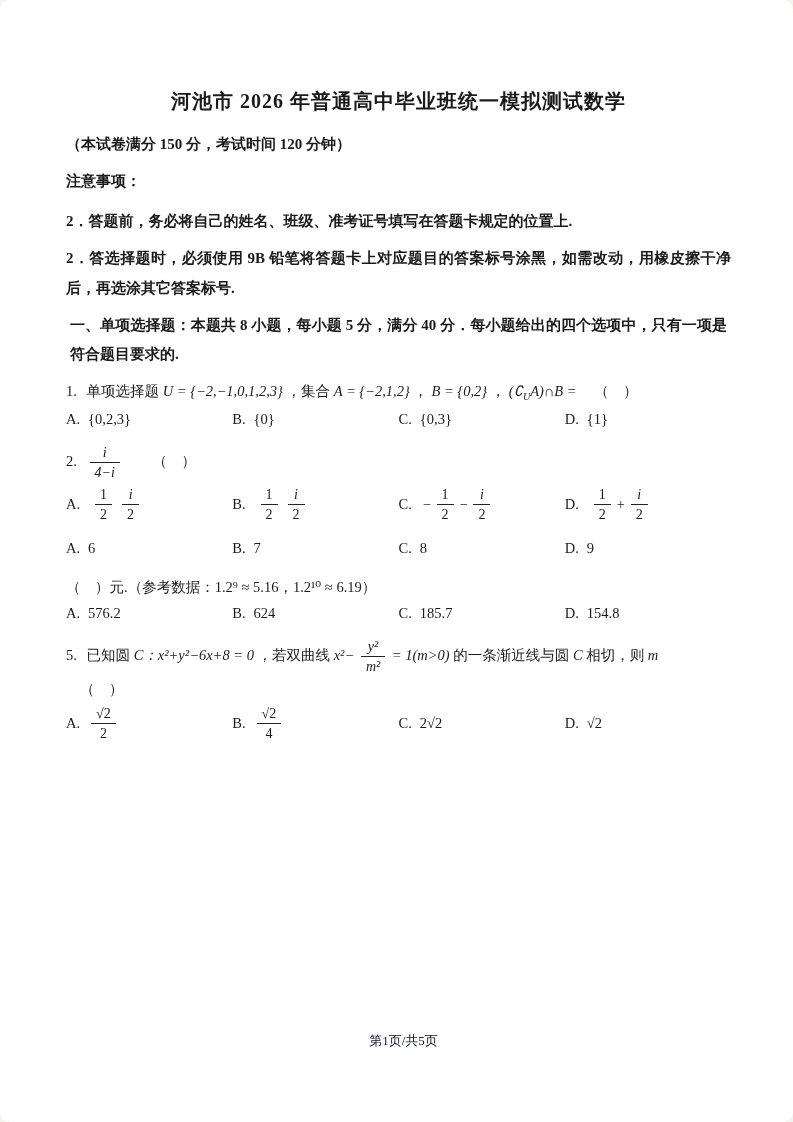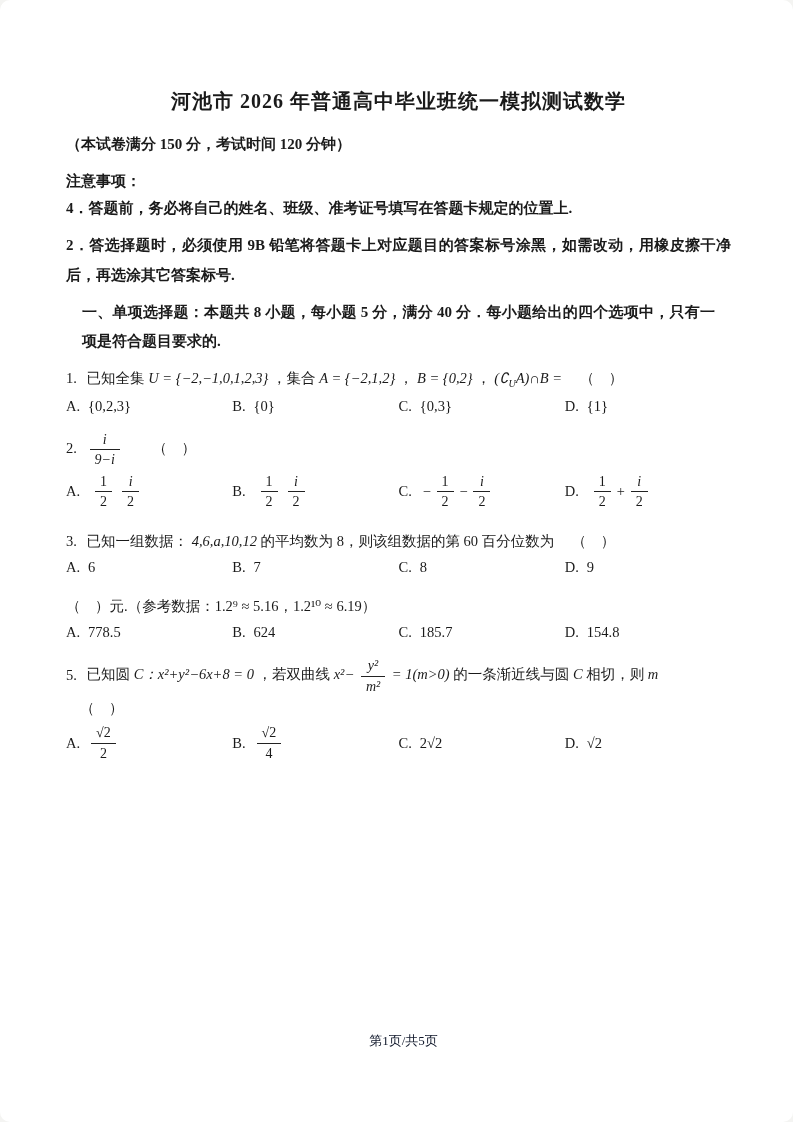--- a/index.html
+++ b/index.html
@@ -7,23 +7,23 @@
     width:793px;height:1122px;background:#f4f4f2;
     font-family:"Liberation Serif","DejaVu Serif",serif;
   }
   .page{
     box-sizing:border-box;width:793px;height:1122px;background:#ffffff;
     padding:88px 62px 15px 66px;color:#1a1a1a;font-size:15px;
     position:relative;overflow:hidden;border-radius:10px;
   }
   .title{text-align:center;font-weight:700;font-size:20px;letter-spacing:1px;margin:0 0 20px;}
   .subtitle{text-align:left;font-weight:700;font-size:15px;margin:0 0 18px;}
-  .notes-heading{font-weight:700;font-size:15px;margin:0 0 3px;}
+  .notes-heading{font-weight:700;font-size:15px;margin:0 0 16px;}
   .note{font-weight:700;margin:0 0 8px;line-height:1.95;text-align:justify;}
-  .section-heading{font-weight:700;margin:6px 16px 6px;line-height:1.95;text-align:justify;}
+  .section-heading{font-weight:700;margin:6px 4px 6px;line-height:1.95;text-align:justify;}
   .question{margin:0;}
   .stem{margin:8px 0 4px;line-height:1.95;font-size:14.5px;text-align:justify;}
   .qnum{margin-right:6px;}
   .opts{display:flex;margin:4px 0 16px;font-size:14.5px;align-items:center;}
   .opt{width:25%;display:flex;align-items:center;}
   .olabel{margin-right:8px;}
   .m{font-style:italic;}
   .sign{margin:0 2px;}
   .paren{margin-left:14px;}
   .paren-wide{margin-left:26px;}
@@ -36,29 +36,29 @@
 </style>
 </head>
 <body>
 
 <div class="page">
 
   <div class="title">河池市 2026 年普通高中毕业班统一模拟测试数学</div>
   <div class="subtitle">（本试卷满分 150 分，考试时间 120 分钟）</div>
 
   <div class="notes-heading">注意事项：</div>
-  <p class="note">4．答题前，务必将自己的姓名、班级、准考证号填写在答题卡规定的位置上.</p>
+  <p class="note">2．答题前，务必将自己的姓名、班级、准考证号填写在答题卡规定的位置上.</p>
   <p class="note">2．答选择题时，必须使用 9B 铅笔将答题卡上对应题目的答案标号涂黑，如需改动，用橡皮擦干净后，再选涂其它答案标号.</p>
 
   <p class="section-heading">一、单项选择题：本题共 8 小题，每小题 5 分，满分 40 分．每小题给出的四个选项中，只有一项是符合题目要求的.</p>
 
   <div class="question">
     <p class="stem">
       <span class="qnum">1.</span>
-      <span>已知全集</span>
+      <span>单项选择题</span>
       <span class="m">U = {−2,−1,0,1,2,3}</span>
       <span>，集合</span>
       <span class="m">A = {−2,1,2}</span>
       <span>，</span>
       <span class="m">B = {0,2}</span>
       <span>，</span>
       <span class="m"><span>(∁</span><sub>U</sub><span>A)∩B =</span></span>
       <span class="paren">（　）</span>
     </p>
     <div class="opts">
@@ -77,21 +77,21 @@
       <span class="opt">
           <span class="olabel">D.</span>
           <span>{1}</span>
         </span>
     </div>
   </div>
 
   <div class="question">
     <p class="stem">
       <span class="qnum">2.</span>
-      <span class="frac"><span class="fnum m">i</span><span class="fden m">9−i</span></span>
+      <span class="frac"><span class="fnum m">i</span><span class="fden m">4−i</span></span>
       <span class="paren paren-wide">（　）</span>
     </p>
     <div class="opts">
       <span class="opt">
           <span class="olabel">A.</span>
           <span class="m sign"></span>
           <span class="frac">
             <span class="fnum">1</span>
             <span class="fden">2</span>
           </span>
@@ -137,27 +137,20 @@
           <span class="m sign">+</span>
           <span class="frac">
             <span class="fnum m">i</span>
             <span class="fden">2</span>
           </span>
         </span>
     </div>
   </div>
 
   <div class="question">
-    <p class="stem">
-      <span class="qnum">3.</span>
-      <span>已知一组数据：</span>
-      <span class="m">4,6,a,10,12</span>
-      <span>的平均数为 8，则该组数据的第 60 百分位数为</span>
-      <span class="paren">（　）</span>
-    </p>
     <div class="opts">
       <span class="opt">
           <span class="olabel">A.</span>
           <span>6</span>
         </span>
       <span class="opt">
           <span class="olabel">B.</span>
           <span>7</span>
         </span>
       <span class="opt">
@@ -171,21 +164,21 @@
     </div>
   </div>
 
   <div class="question">
     <p class="stem">
       <span>（　）元.（参考数据：1.2⁹ ≈ 5.16，1.2¹⁰ ≈ 6.19）</span>
     </p>
     <div class="opts">
       <span class="opt">
           <span class="olabel">A.</span>
-          <span>778.5</span>
+          <span>576.2</span>
         </span>
       <span class="opt">
           <span class="olabel">B.</span>
           <span>624</span>
         </span>
       <span class="opt">
           <span class="olabel">C.</span>
           <span>185.7</span>
         </span>
       <span class="opt">

